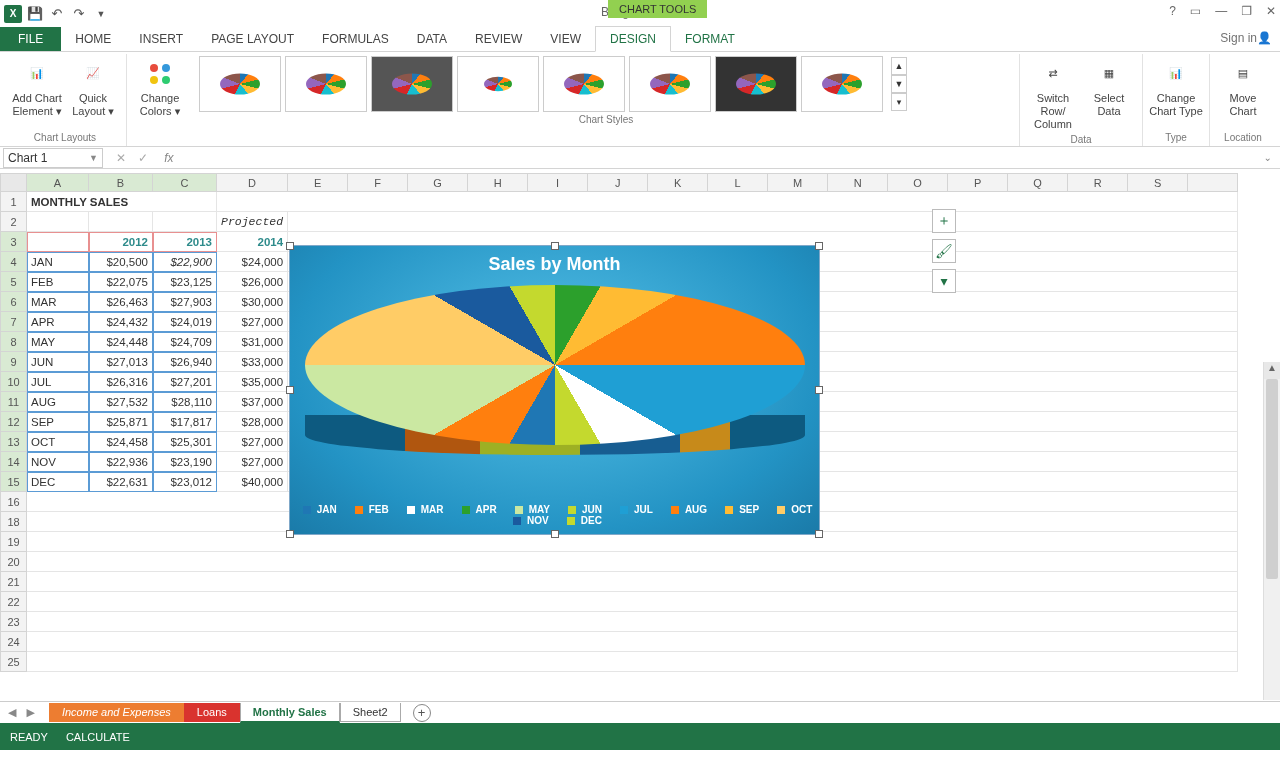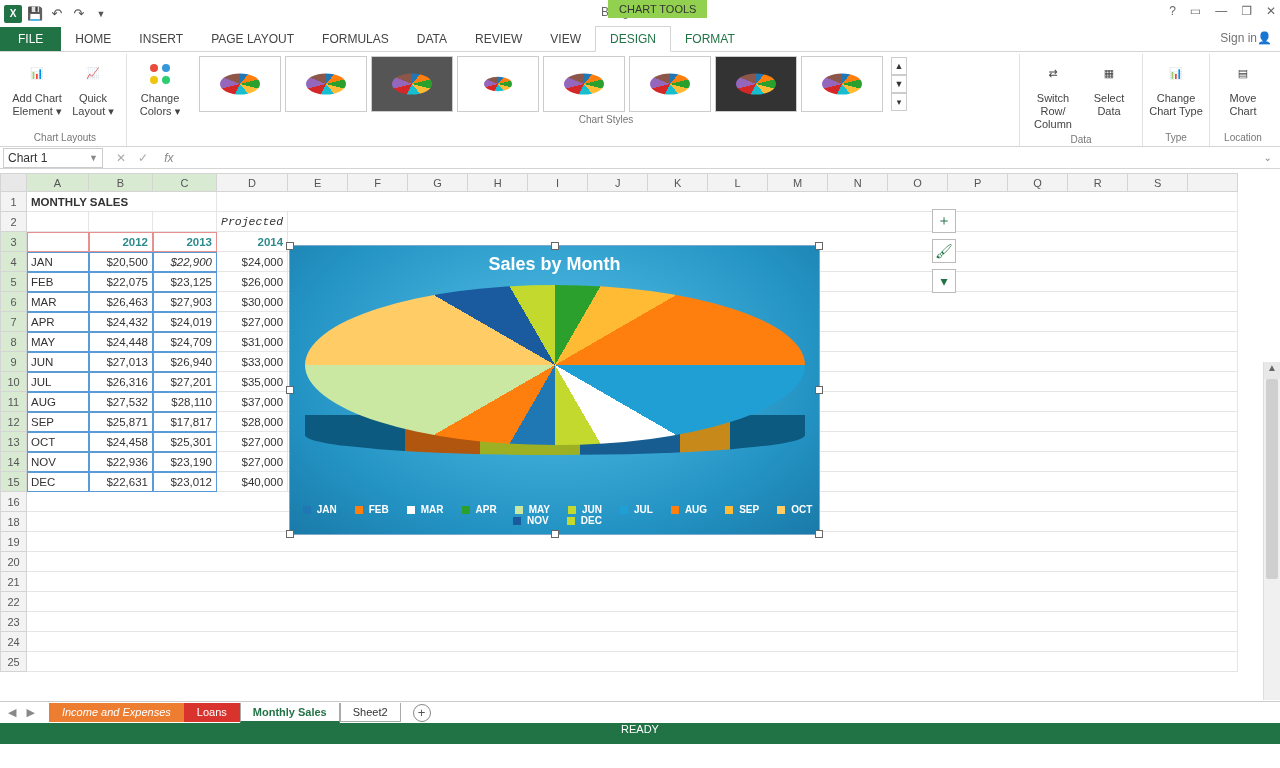--- a/index.html
+++ b/index.html
@@ -84,21 +84,21 @@
   
   .sheet-tabs { position:absolute; left:0; right:0; top:701px; height:22px; background:#fff; border-top:1px solid #ccc; display:flex; align-items:center; padding-left:8px; gap:0;}
   .nav-arrows { display:flex; gap:10px; color:#888; font-size:11px; padding-right:14px;}
   .stab { padding:3px 12px; font-size:11px; border:1px solid #aaa; border-top:none; background:#fff;}
   .stab.orange{background:#ed7d31;color:#fff;border-color:#ed7d31;font-style:italic;}
   .stab.red{background:#d9332e;color:#fff;border-color:#d9332e;}
   .stab.active{background:#fff;color:#217346;font-weight:bold;border-bottom:2px solid #217346;}
   .addsheet { margin-left:12px; width:18px; height:18px; border:1px solid #888; border-radius:50%; display:flex; align-items:center; justify-content:center; color:#555; font-size:13px;}
 
   
-  .status { position:absolute; left:0; right:0; top:723px; height:21px; background:#217346; color:#fff; font-size:11px; display:flex; align-items:center; padding:0 10px; gap:18px;flex-direction:column;}
+  .status { position:absolute; left:0; right:0; top:723px; height:27px; background:#217346; color:#fff; font-size:11px; display:flex; align-items:center; padding:0 10px; gap:18px;}
 
   
   .vscroll { position:absolute; right:0; top:189px; width:17px; height:512px; background:#f0f0f0; border-left:1px solid #ddd;}
   .vscroll .arr { height:17px; background:#e8e8e8; text-align:center; font-size:10px; color:#666;}
   .vscroll .thumb { position:absolute; top:17px; left:2px; right:2px; height:200px; background:#cfcfcf; border-radius:2px;}
 </style>
 </head>
 <body>
 
 <div class="titlebar">

